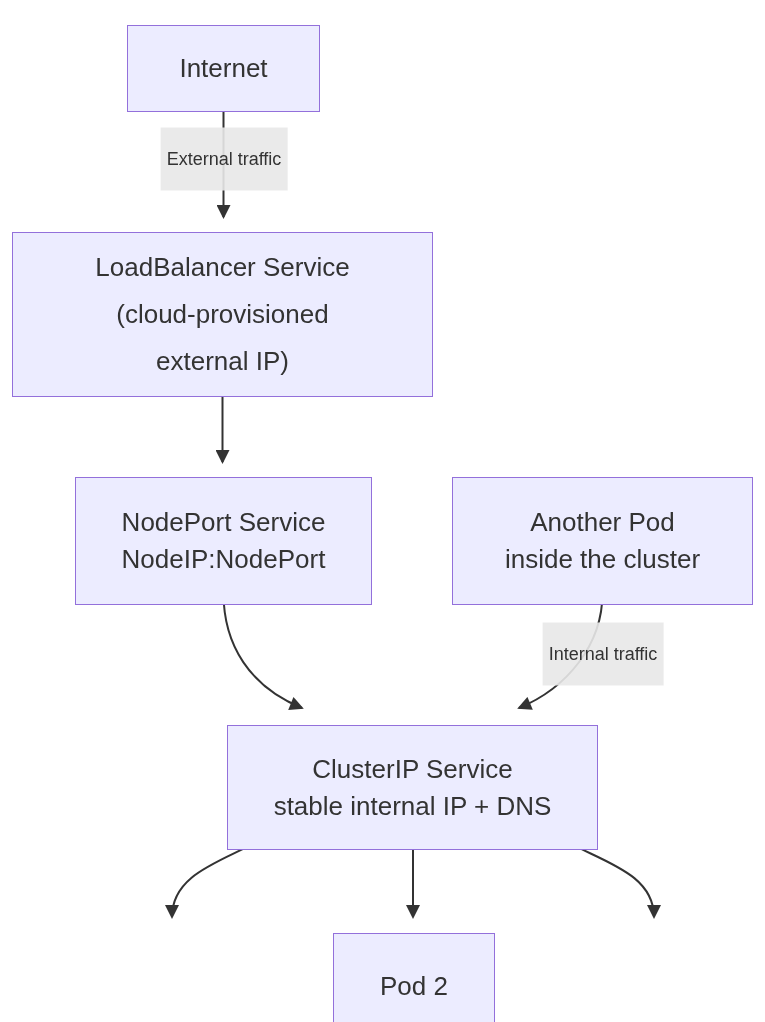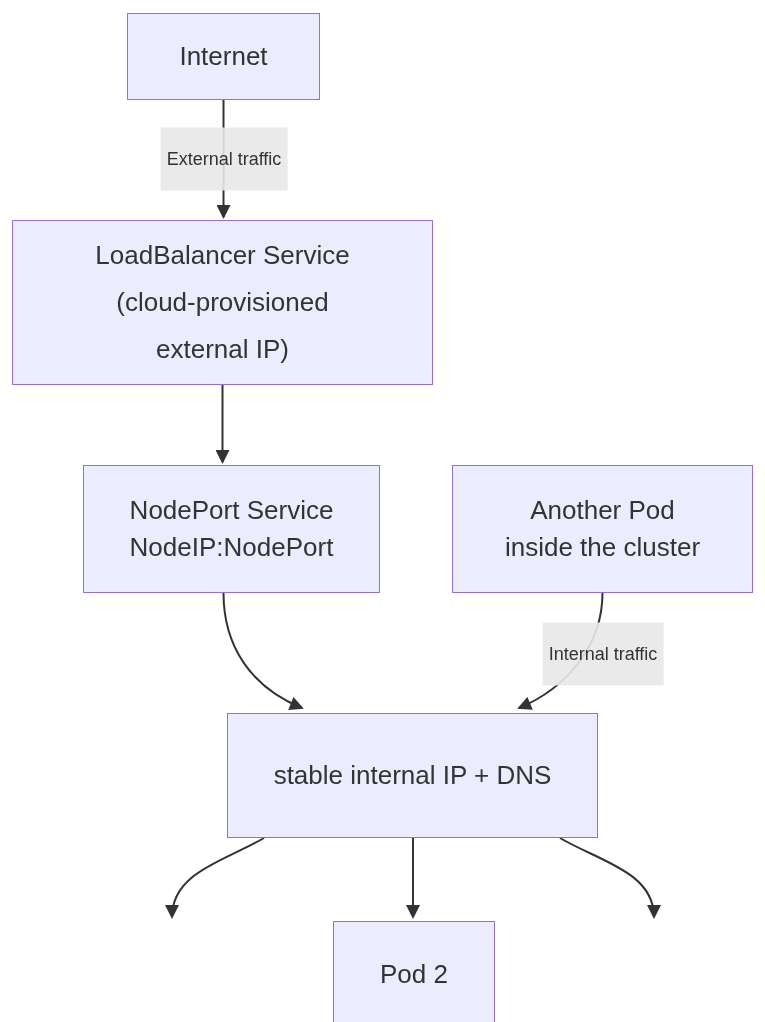--- a/index.html
+++ b/index.html
@@ -29,20 +29,21 @@
     background: var(--node-fill, #ECECFF);
     border: 1.7px solid var(--node-border, #9370DB);
     display: flex;
     flex-direction: column;
     align-items: center;
     justify-content: center;
     text-align: center;
     font-size: 26px;
     line-height: 37px;
     color: var(--text-color, #333333);
+    margin-top: 12px;
   }
   .node .line { white-space: nowrap; }
   .edge-label {
     position: absolute;
     transform: translate(-50%, -50%);
     background: var(--edge-label-bg, rgba(232,232,232,0.9));
     color: var(--text-color, #333333);
     font-size: 18px;
     line-height: 31px;
     padding: 16px 6px;
@@ -72,31 +73,32 @@
   <div class="node" style="left:127px; top:13px; width:193px; height:87px;">
     <div class="line">Internet</div>
   </div>
 
   <div class="node" style="left:12px; top:220px; width:421px; height:165px;gap:10px;">
     <div class="line">LoadBalancer Service</div>
     <div class="line">(cloud-provisioned</div>
     <div class="line">external IP)</div>
   </div>
 
-  <div class="node" style="left:83px; top:465px; width:297px; height:128px;">
+  <div class="node" style="left:75px; top:465px; width:297px; height:128px;">
     <div class="line">NodePort Service</div>
     <div class="line">NodeIP:NodePort</div>
   </div>
 
   <div class="node" style="left:452px; top:465px; width:301px; height:128px;">
     <div class="line">Another Pod</div>
     <div class="line">inside the cluster</div>
   </div>
 
   <div class="node" style="left:227px; top:713px; width:371px; height:125px;">
+    <div class="line">ClusterIP Service</div>
     <div class="line">stable internal IP + DNS</div>
   </div>
 
 
   <div class="node" style="left:333px; top:921px; width:162px; height:107px;">
     <div class="line">Pod 2</div>
   </div>
 
 
   <div class="edge-label" style="left:224px; top:159px;">External traffic</div>

